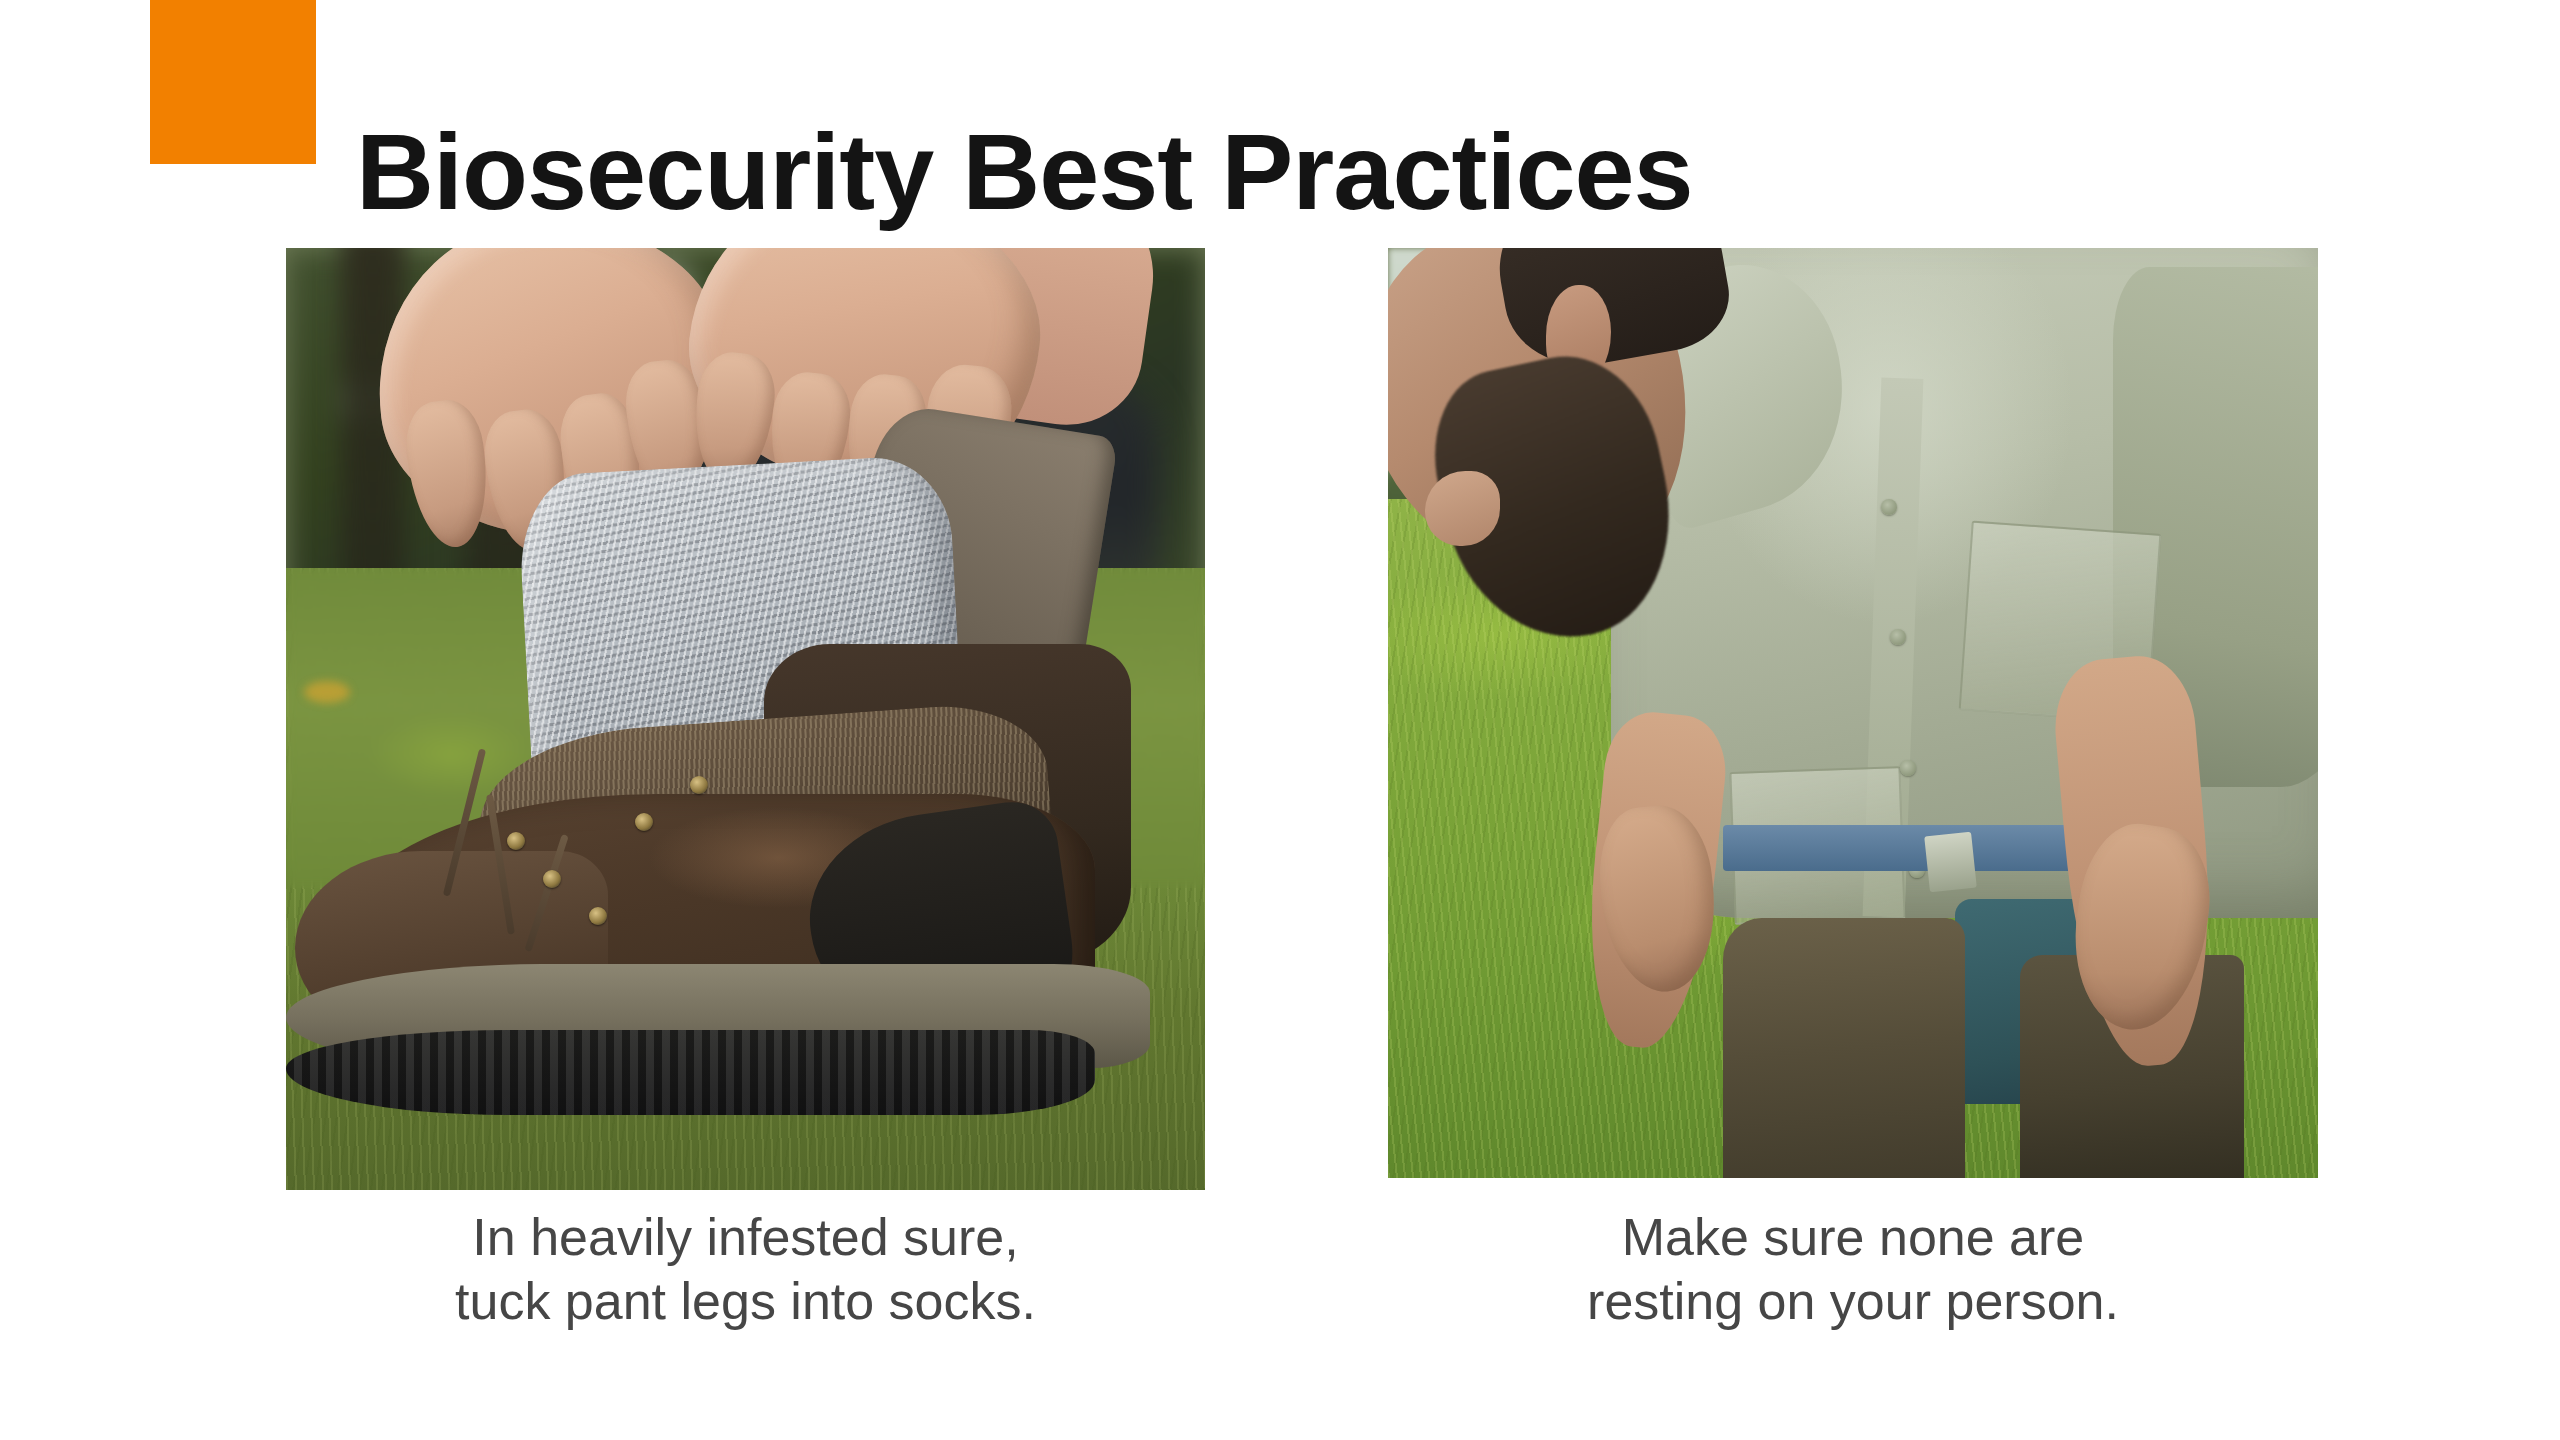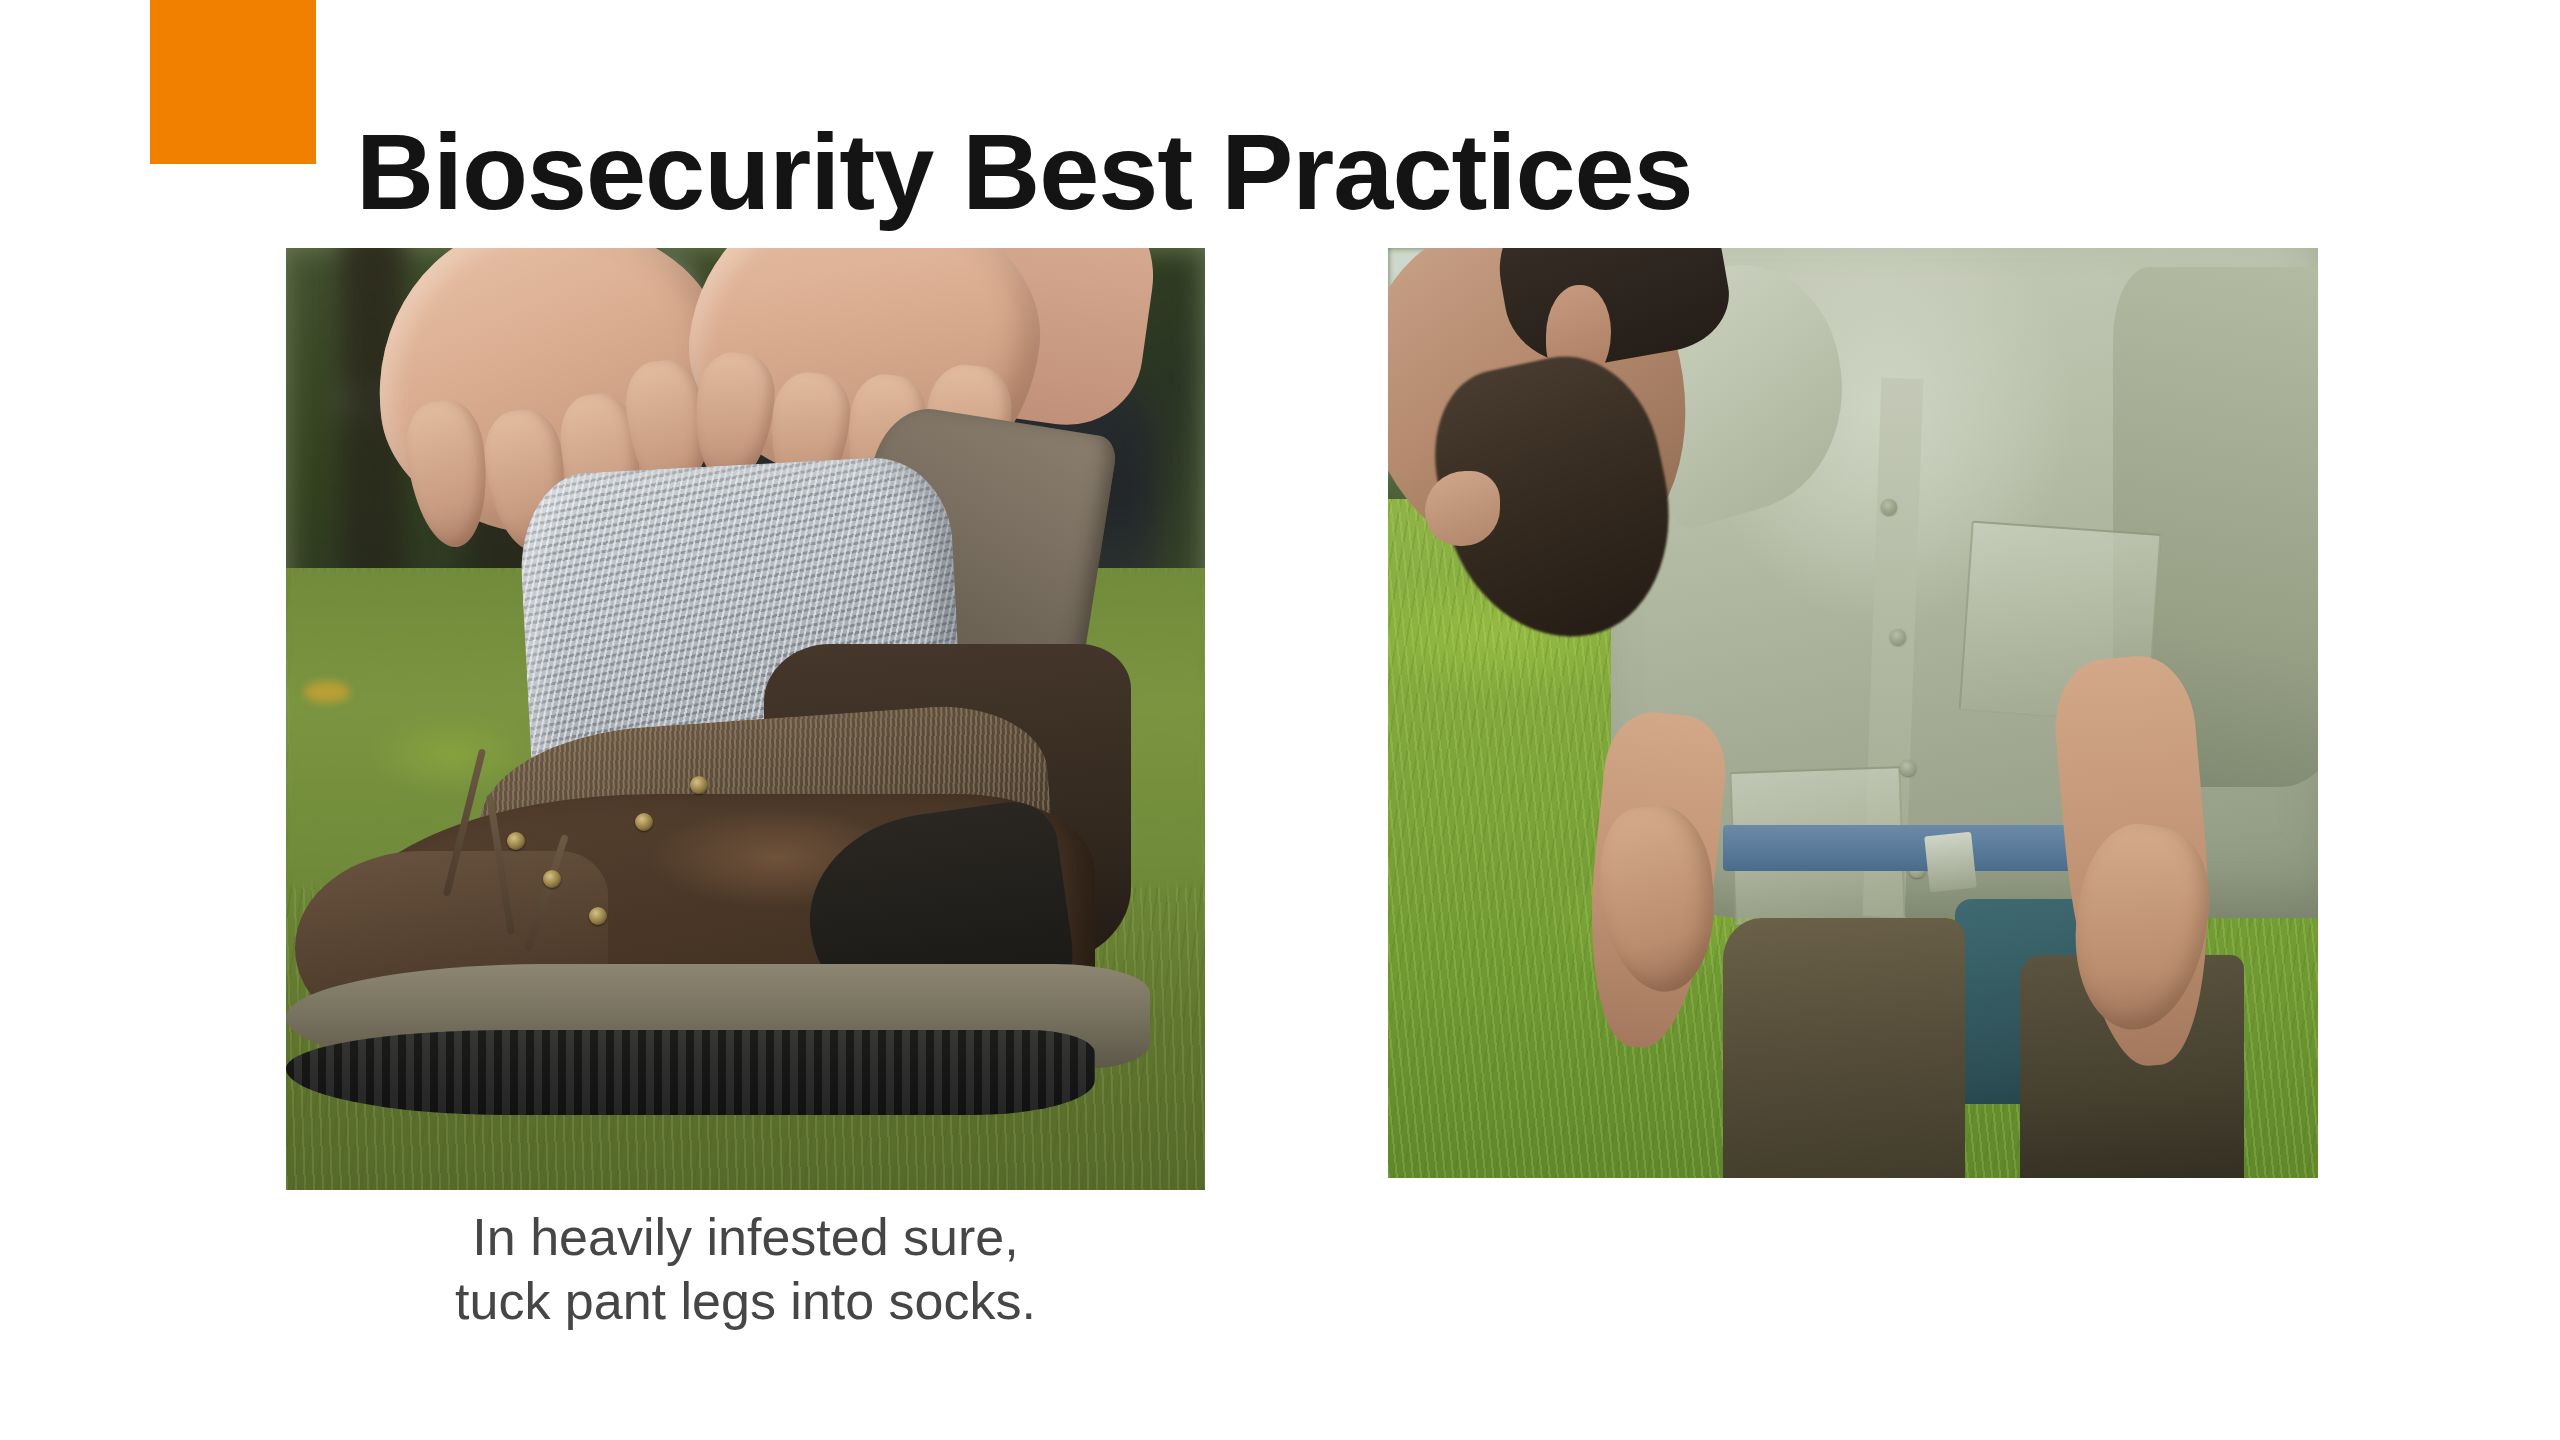--- a/index.html
+++ b/index.html
@@ -511,14 +511,16 @@
 
       <div class="rp-arm rp-arm-l"></div>
       <div class="rp-arm rp-arm-r"></div>
       <div class="rp-hand rp-hand-l"></div>
       <div class="rp-hand rp-hand-r"></div>
     </div>
   </div>
 
   <div class="caption caption-left">In heavily infested sure,
 tuck pant legs into socks.</div>
+  <div class="caption caption-right">Make sure none are
+resting on your person.</div>
 
 </div>
 
 </body></html>

